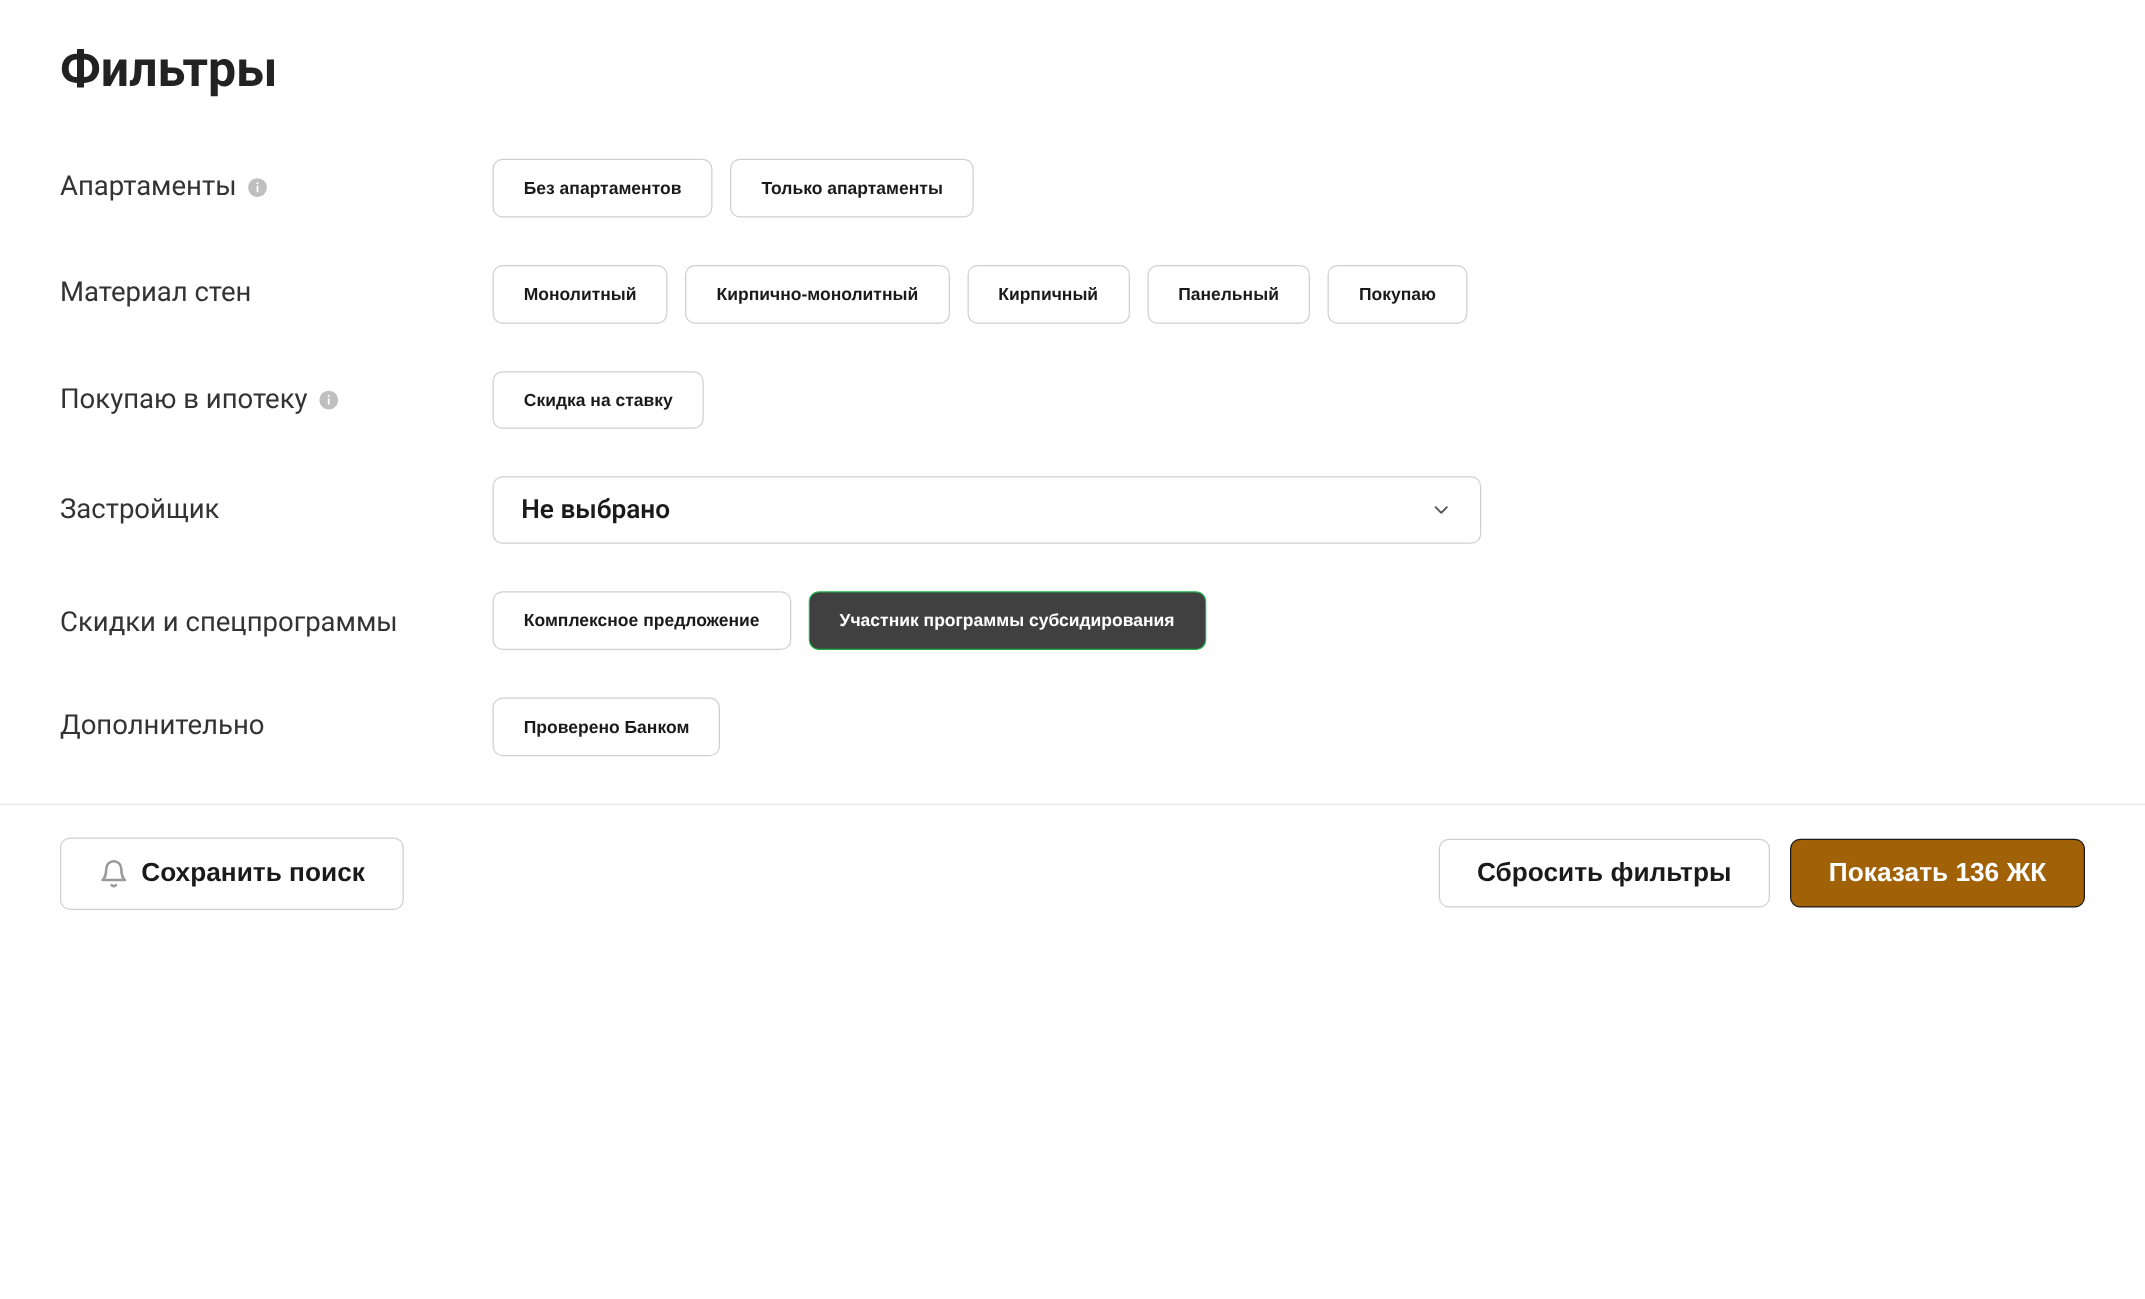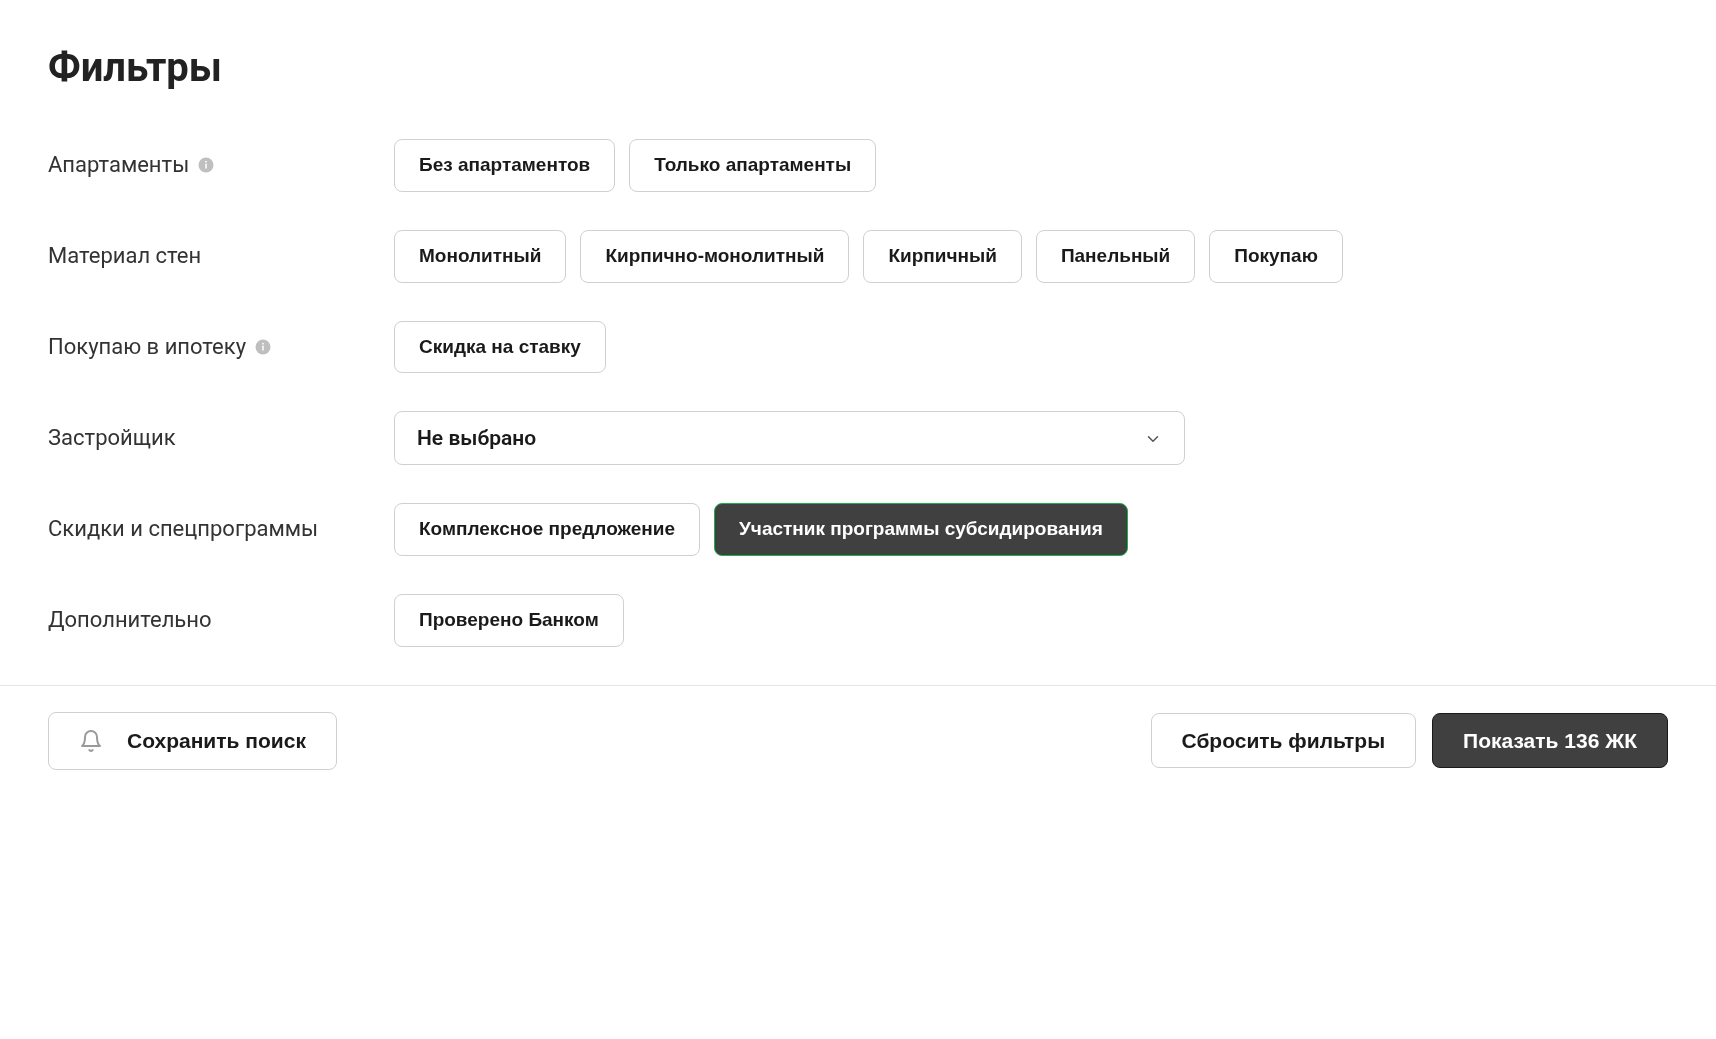--- a/index.html
+++ b/index.html
@@ -5,21 +5,21 @@
     * { box-sizing: border-box; margin: 0; padding: 0; }
     body {
       font-family: -apple-system, BlinkMacSystemFont, "Segoe UI", Roboto, Helvetica, Arial, sans-serif;
       background: #fff;
       color: #1a1a1a;
       width: 1716px;
       height: 1039px;
       overflow: hidden;
     }
     .container {
-      padding: 44px 48px 0 48px;
+      padding: 32px 48px 0 48px;
     }
     h1.page-title {
       font-size: 40px;
       font-weight: 700;
       color: #222;
       margin-bottom: 48px;
     }
     .row {
       display: flex;
       align-items: center;
@@ -46,21 +46,21 @@
       align-items: center;
       justify-content: center;
     }
     .info-icon svg { width: 18px; height: 18px; }
     .opts { display: flex; flex-wrap: wrap; gap: 14px; }
     .opt {
       border: 1px solid #d0d0d0;
       background: #fff;
       border-radius: 8px;
       padding: 14px 24px;
-      font-size: 19px;
+      font-size: 14px;
       font-weight: 600;
       color: #1a1a1a;
       cursor: pointer;
       line-height: 1.2;
       white-space: nowrap;
     }
     .opt.selected {
       background: #404040;
       border-color: #1ab248;
       color: #fff;
@@ -96,25 +96,25 @@
       border: 1px solid #d0d0d0;
       background: #fff;
       border-radius: 8px;
       padding: 16px 30px;
       font-size: 21px;
       font-weight: 600;
       color: #1a1a1a;
       cursor: pointer;
       display: inline-flex;
       align-items: center;
-      gap: 24px;
+      gap: 10px;
       line-height: 1;
     }
     .btn-dark {
-      background: #404040;
+      background: #a16207;
       border-color: #1a1a1a;
       color: #fff;
     }
     .save-icon { width: 24px; height: 24px; display: inline-flex; }
     .save-icon svg { width: 24px; height: 24px; stroke: #9a9a9a; fill: none; }
   </style>
 </head>
 <body>
 
 <div class="container">

